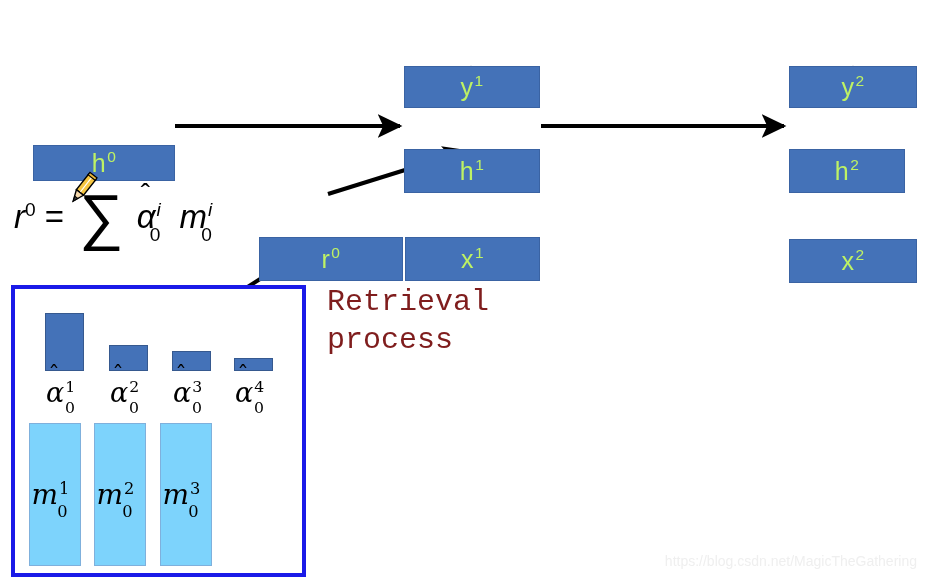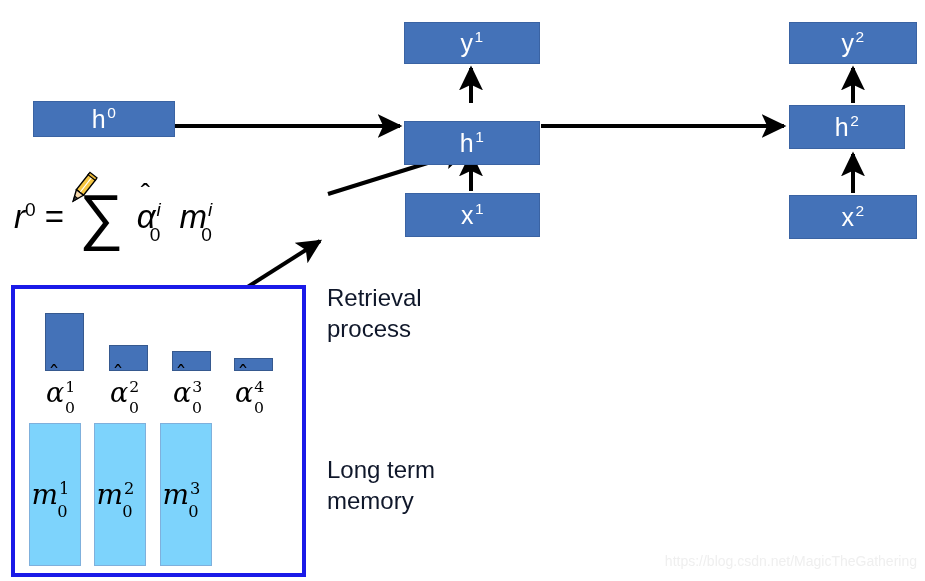--- a/index.html
+++ b/index.html
@@ -16,30 +16,31 @@
     height: 581px;
     background: #ffffff;
     overflow: hidden;
   }
 
   
   .node {
     position: absolute;
     background: #4472b8;
     border: 1px solid #3a63a3;
-    color: #ffffff;
+    color: #bef264;
     font-family: "Liberation Sans", sans-serif;
     font-size: 25px;
     font-weight: 400;
     display: flex;
     align-items: center;
     justify-content: center;
     letter-spacing: 0.5px;
     line-height: 1;
     user-select: none;
+    margin-top: 44px;
   }
   .node sup {
     font-size: 0.62em;
     vertical-align: super;
     line-height: 0;
     margin-left: 1px;
   }
 
   
   #arrows {
@@ -141,23 +142,23 @@
     font-style: italic;
     color: #000000;
     user-select: none;
   }
   .memslot .sub  { font-size: 0.58em; font-style: normal; vertical-align: sub;   line-height: 0; position: relative; left: -11px; top: 6px; }
   .memslot .supn { font-size: 0.58em; font-style: normal; vertical-align: super; line-height: 0; position: relative; left: 1px; }
 
   
   .caption {
     position: absolute;
-    font-family: Liberation Sans, sans-serif;
-    font-size: 24px;
-    color: #0f172a;
+    font-family: Liberation Mono, monospace;
+    font-size: 30px;
+    color: #7f1d1d;
     line-height: 1.28;
     white-space: pre-line;
     user-select: none;
   }
   #caption-retrieval { left: 327px; top: 283px; }
   #caption-memory    { left: 327px; top: 455px; }
 
   
   #watermark {
     position: absolute;
@@ -193,24 +194,27 @@
   </svg>
 
   <div class="node" id="node-h0" style="left:33px;  top:101px; width:142px; height:36px;">
     <span><span>h</span><sup>0</sup></span>
   </div>
 
   <div class="node" id="node-y1" style="left:404px; top:22px;  width:136px; height:42px;">
     <span><span>y</span><sup>1</sup></span>
   </div>
 
-  <div class="node" id="node-h1" style="left:404px; top:121px; width:136px; height:44px;">
+  <div class="node" id="node-h1" style="left:404px; top:105px; width:136px; height:44px;">
     <span><span>h</span><sup>1</sup></span>
   </div>
 
+  <div class="node" id="node-r0" style="left:259px; top:193px; width:144px; height:44px;">
+    <span><span>r</span><sup>0</sup></span>
+  </div>
 
   <div class="node" id="node-x1" style="left:405px; top:193px; width:135px; height:44px;">
     <span><span>x</span><sup>1</sup></span>
   </div>
 
   <div class="node" id="node-y2" style="left:789px; top:22px;  width:128px; height:42px;">
     <span><span>y</span><sup>2</sup></span>
   </div>
 
   <div class="node" id="node-h2" style="left:789px; top:105px; width:116px; height:44px;">
@@ -265,18 +269,16 @@
     <div class="memslot" style="left:79px;  top:134px; width:52px; height:143px;">
       <span><span>m</span><span class="supn">2</span><span class="sub">0</span></span>
     </div>
     <div class="memslot" style="left:145px; top:134px; width:52px; height:143px;">
       <span><span>m</span><span class="supn">3</span><span class="sub">0</span></span>
     </div>
   </div>
 
   <div class="caption" id="caption-retrieval">Retrieval
 process</div>
-  <div class="caption" id="caption-memory">Long term
-memory</div>
 
   <div id="watermark">https://blog.csdn.net/MagicTheGathering</div>
 
 </div>
 
 </body></html>

